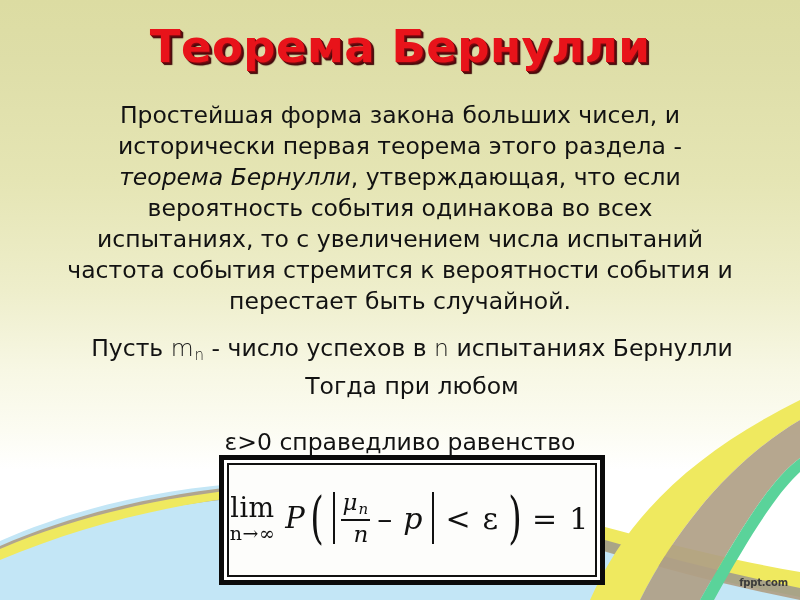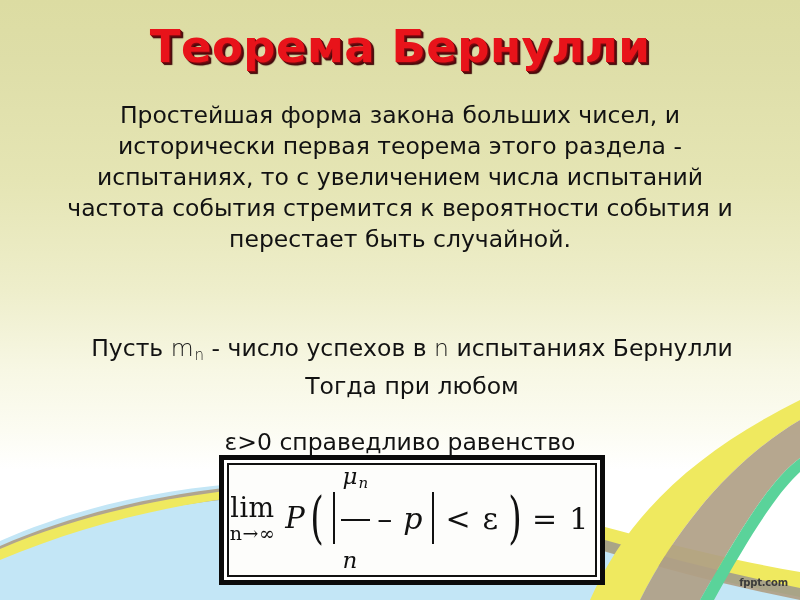--- a/index.html
+++ b/index.html
@@ -160,25 +160,24 @@
     display: inline-block;
     width: 2px;
     height: 52px;
     background: #111;
     margin: 0 5px;
     vertical-align: middle;
   }
   .frac {
     display: inline-flex;
     flex-direction: column;
-    align-items: flex-start;
+    align-items: flex-end;
     line-height: 1;
     font-style: italic;
     margin: 0 1px;
-    gap: 26px;
   }
   .frac .num { font-size: 23px; padding: 0 2px; }
   .frac .bar { width: 100%; height: 2px; background: #111; margin: 2px 0; }
   .frac .den { font-size: 23px; padding: 0 2px; }
   .op { margin: 0 5px; font-style: italic; }
   .opn { margin: 0 6px; }
   
   .watermark {
     position: absolute;
     right: 12px;
@@ -215,20 +214,22 @@
     <path d="M800,400 C700,450 630,510 590,600 L640,600 C680,520 740,455 800,420 Z" fill="#efe95f"></path>
     <path d="M800,420 C740,455 680,520 640,600 L700,600 C740,530 770,480 800,458 Z" fill="#b0a086" opacity="0.92"></path>
     <path d="M800,458 C770,480 740,530 700,600 L714,600 C752,532 778,492 800,472 Z" fill="#5ad39a"></path>
   </svg>
 
   <div class="title">Теорема Бернулли</div>
 
   <div class="body-text">
     <div>Простейшая форма закона больших чисел, и</div>
     <div>исторически первая теорема этого раздела -</div>
+    <div><span class="ital">теорема Бернулли</span><span>, утверждающая, что если</span></div>
+    <div>вероятность события одинакова во всех</div>
     <div>испытаниях, то с увеличением числа испытаний</div>
     <div>частота события стремится к вероятности события и</div>
     <div>перестает быть случайной.</div>
   </div>
 
   <div class="para2">
     <div><span>Пусть </span><span class="sym">m</span><span class="sym sub">n</span><span> - число успехов в </span><span class="sym">n</span><span> испытаниях Бернулли</span></div>
     <div>Тогда при любом</div>
   </div>
 

